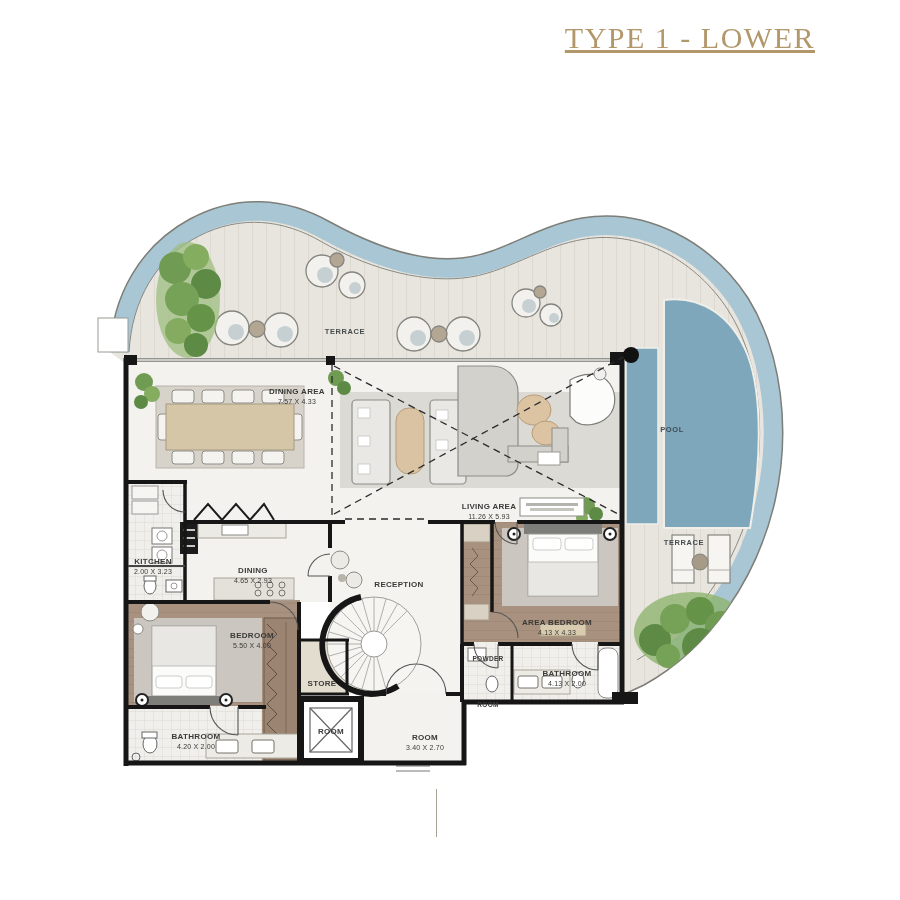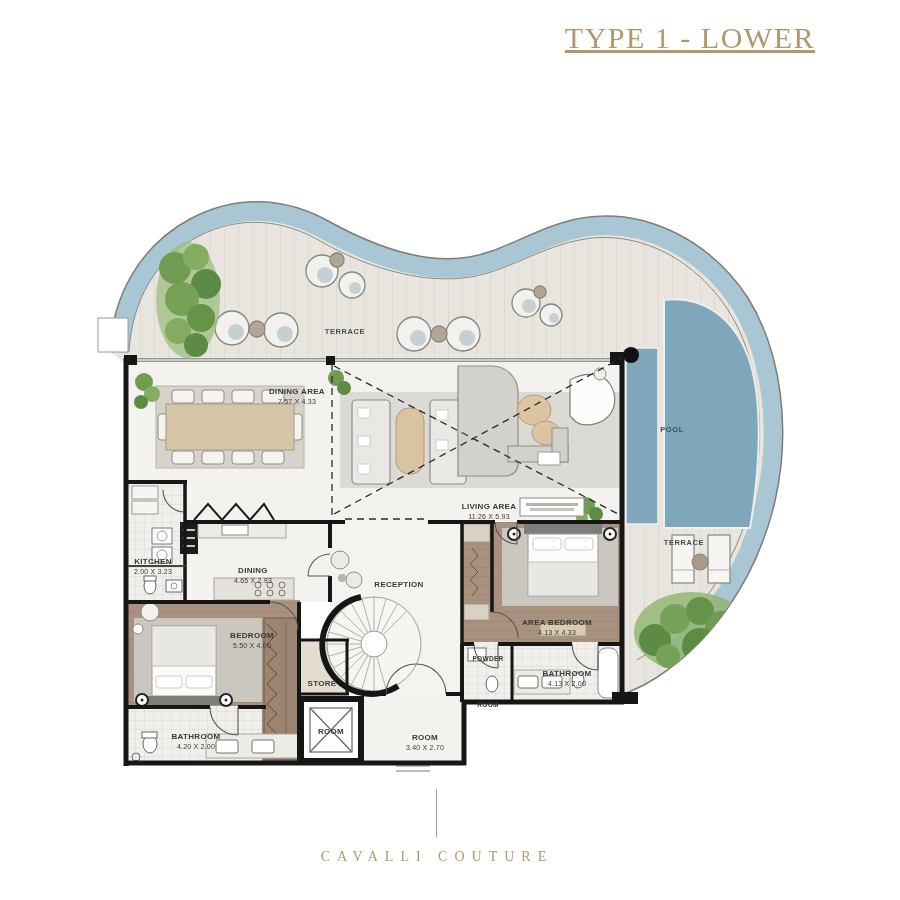--- a/index.html
+++ b/index.html
@@ -457,14 +457,13 @@
   <div class="fp-label" style="left:425px;top:724px">
     <span class="rname">ROOM</span>
     <span class="rdims">3.40 X 2.70</span>
   </div>
   <div class="fp-label" style="left:196px;top:723px">
     <span class="rname">BATHROOM</span>
     <span class="rdims">4.20 X 2.00</span>
   </div>
 
   <div class="footer-line"></div>
-  <div class="brand">CAVALLI COUTURE</div>
 </div>
 
 </body></html>

